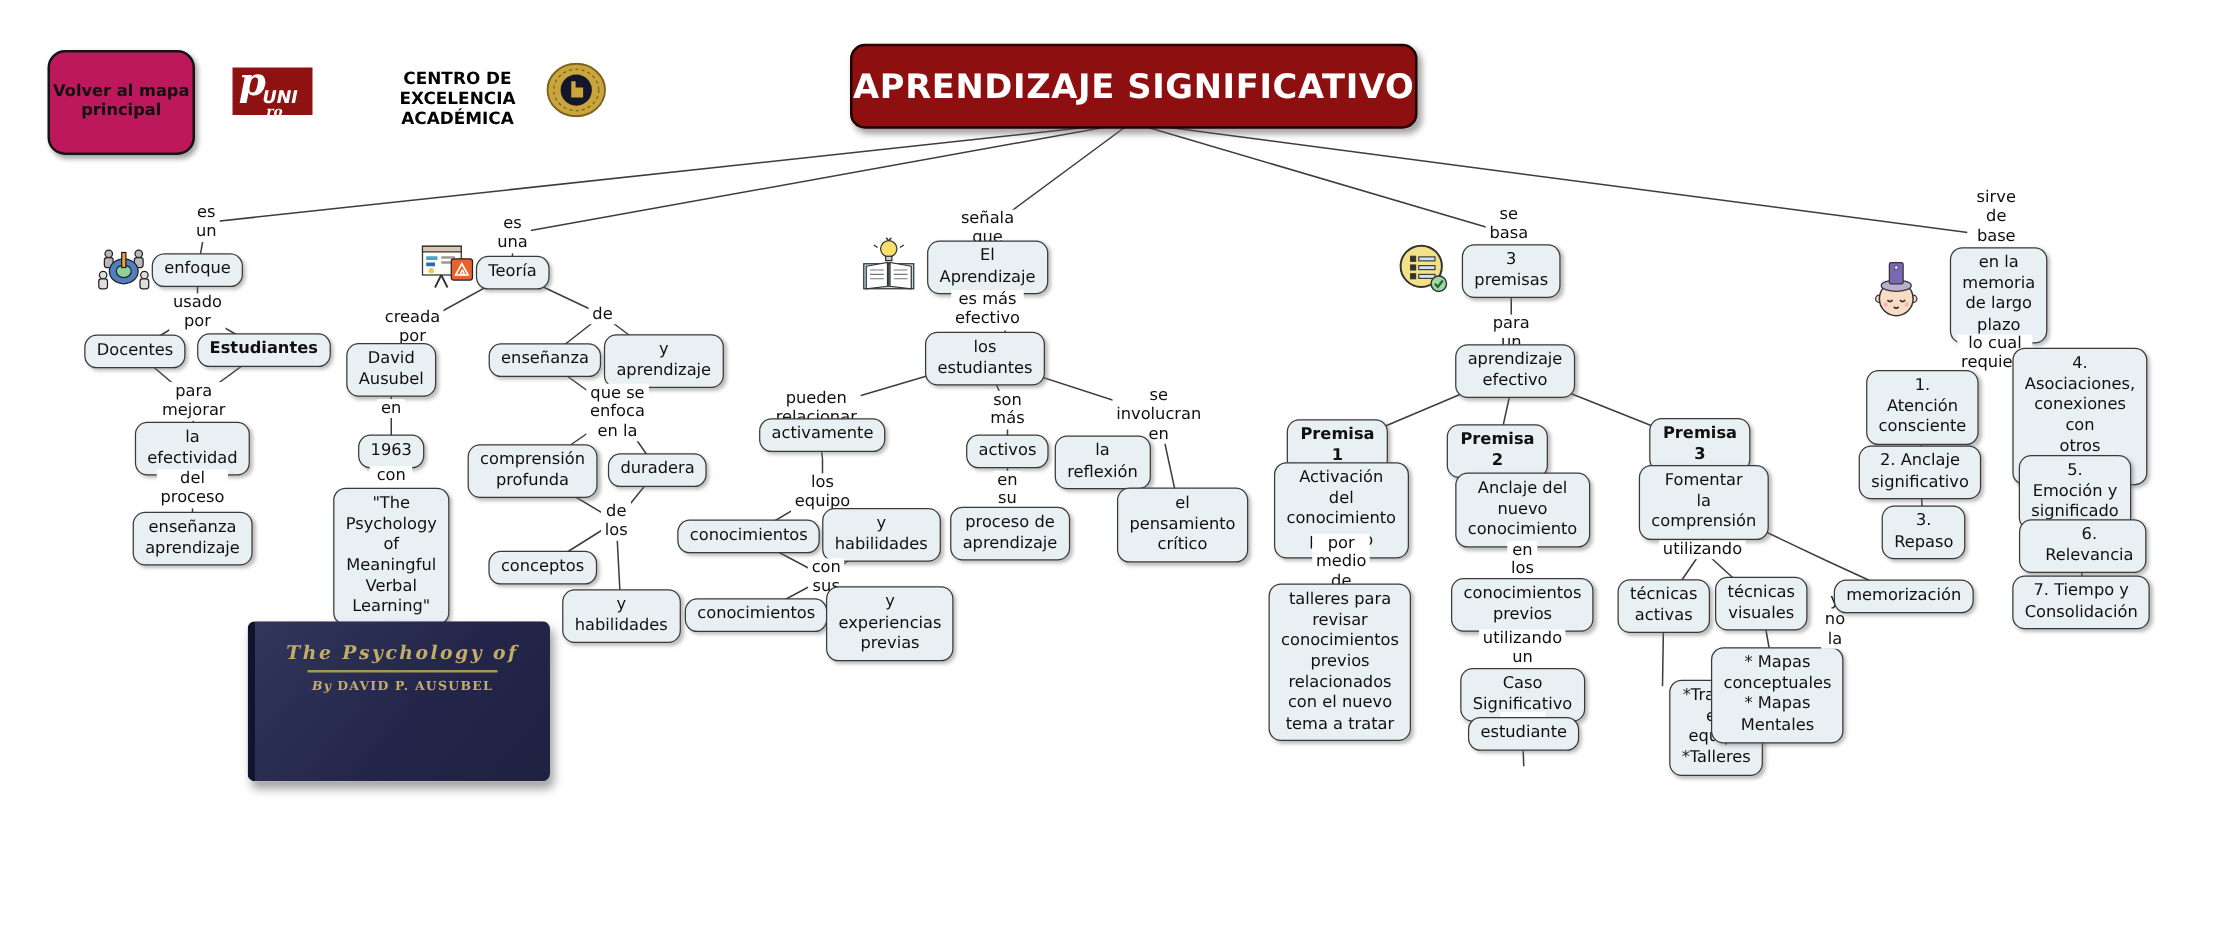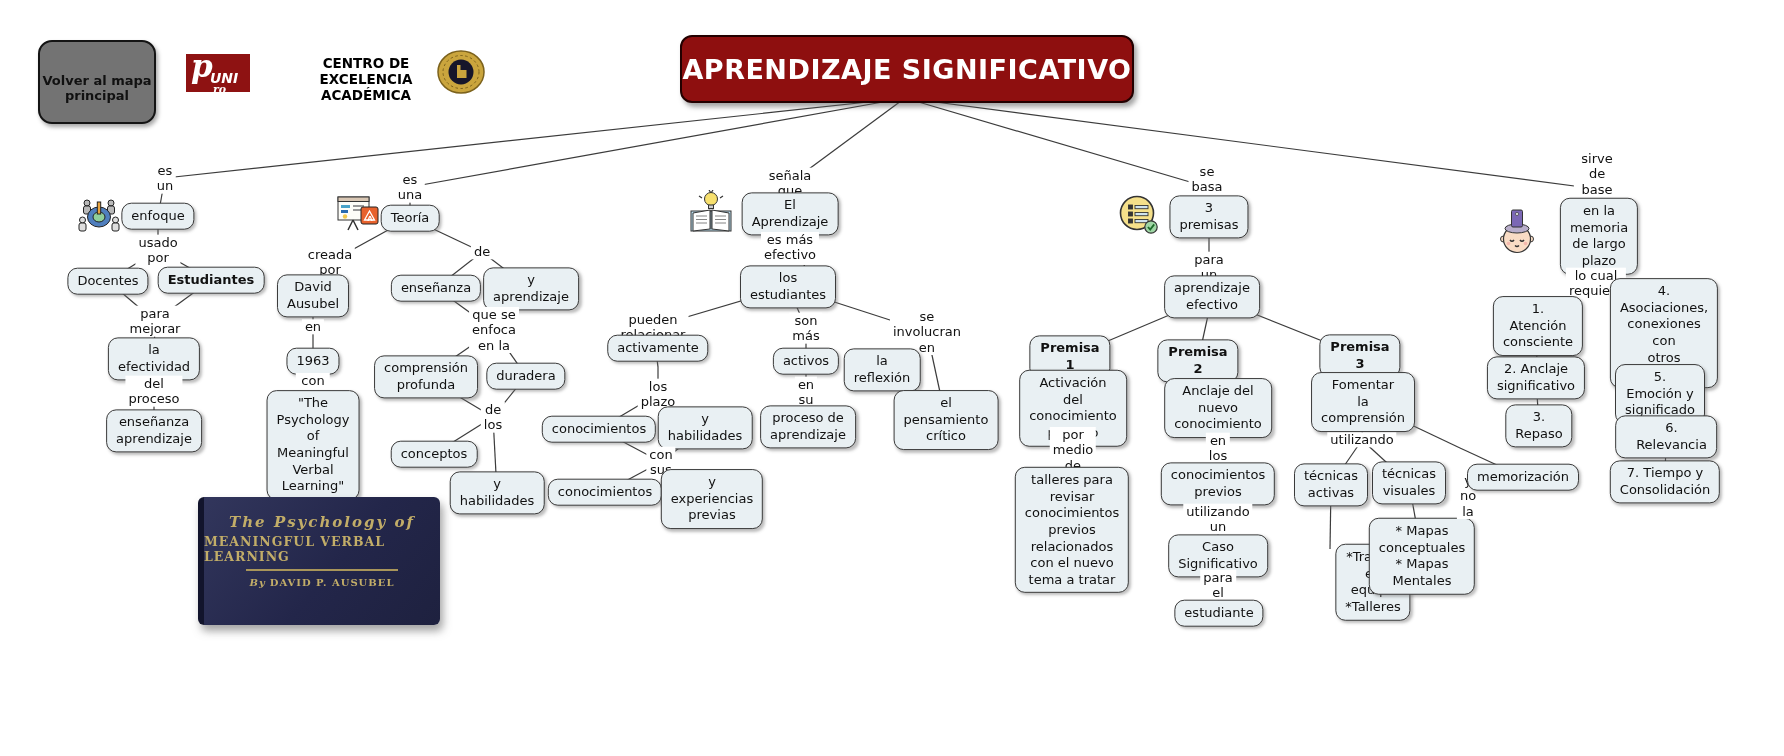--- a/index.html
+++ b/index.html
@@ -13,23 +13,23 @@
         padding:4px 9px;box-shadow:2px 2px 3px rgba(110,110,110,.45);}
   .node.boxb{background:#e9f0f3;border:1.5px solid #3a3a3a;border-radius:10px;
         padding:4px 10px;font-weight:700;box-shadow:2px 2px 3px rgba(110,110,110,.45);}
   .node.label{background:#fff;padding:0 3px;line-height:1.18;}
   
   .abs{position:absolute;z-index:3;}
   #title{left:680px;top:35px;width:450px;height:64px;background:#8e0f0f;
          border:2px solid #230000;border-radius:12px;color:#fff;display:flex;
          align-items:center;justify-content:center;font-weight:700;font-size:27px;
          letter-spacing:.5px;box-shadow:3px 4px 5px rgba(90,90,90,.55);}
-  #backbtn{left:38px;top:40px;width:114px;height:80px;background:#737373;
+  #backbtn{left:38px;top:40px;width:114px;height:80px;background:#be185d;
          border:2px solid #141414;border-radius:14px;box-shadow:2px 3px 4px rgba(0,0,0,.35);
-         display:flex;flex-direction:column;align-items:center;justify-content:flex-start;cursor:pointer;gap:32px;}
+         display:flex;flex-direction:column;align-items:center;justify-content:center;cursor:pointer;gap:32px;}
   #backbtn .blabel{font-weight:700;font-size:13px;line-height:1.15;text-align:center;white-space:pre-line;color:#111;}
   #prouni{left:186px;top:54px;width:64px;height:38px;background:#8e1212;color:#fff;}
   #prouni .pp{position:absolute;left:5px;top:-6px;font:italic 700 31px "DejaVu Serif",serif;}
   #prouni .pro{position:absolute;left:27px;top:1px;font:italic 700 11px "DejaVu Serif",serif;margin-top:28px;}
   #prouni .puni{position:absolute;left:24px;top:16px;font:italic 800 14px "DejaVu Sans",sans-serif;}
   #centro{left:290px;top:55px;width:152px;text-align:center;font-weight:700;font-size:13.5px;
           line-height:1.2;white-space:pre-line;color:#000;}
   
   #book{left:198px;top:497px;width:242px;height:128px;border-radius:6px;
         background:linear-gradient(130deg,#32365c,#23264a 55%,#1e213f);
@@ -167,21 +167,21 @@
       <div class="node box" style="left: 434px; top: 454px;">conceptos</div>
       <div class="node box" style="left: 497px; top: 493px;">y habilidades</div>
       <div class="node label" style="left: 790px; top: 183px;">señala que</div>
       <div class="node box" style="left: 790px; top: 214px;">El Aprendizaje</div>
       <div class="node label" style="left: 790px; top: 255px;">es más
 efectivo cuando</div>
       <div class="node box" style="left: 788px; top: 287px;">los estudiantes</div>
       <div class="node label" style="left: 653px; top: 327px;">pueden
 relacionar</div>
       <div class="node box" style="left: 658px; top: 348px;">activamente</div>
-      <div class="node label" style="left: 658px; top: 394px;">los plazo</div>
+      <div class="node label" style="left: 658px; top: 394px;">los equipo</div>
       <div class="node box" style="left: 599px; top: 429px;">conocimientos</div>
       <div class="node box" style="left: 705px; top: 428px;">y habilidades</div>
       <div class="node label" style="left: 661px; top: 462px;">con sus</div>
       <div class="node box" style="left: 605px; top: 492px;">conocimientos</div>
       <div class="node box" style="left: 712px; top: 499px;">y experiencias
 previas</div>
       <div class="node label" style="left: 806px; top: 328px;">son más</div>
       <div class="node box" style="left: 806px; top: 361px;">activos</div>
       <div class="node label" style="left: 806px; top: 392px;">en su</div>
       <div class="node box" style="left: 808px; top: 427px;">proceso de
@@ -208,21 +208,21 @@
 tema a tratar</div>
       <div class="node boxb" style="left: 1198px; top: 361px;">Premisa 2</div>
       <div class="node box" style="left: 1218px; top: 408px;">Anclaje del
 nuevo conocimiento</div>
       <div class="node label" style="left: 1218px; top: 448px;">en los</div>
       <div class="node box" style="left: 1218px; top: 484px;">conocimientos
 previos</div>
       <div class="node label" style="left: 1218px; top: 519px;">utilizando un</div>
       <div class="node box" style="left: 1218px; top: 556px;">Caso Significativo</div>
       <div class="node label" style="left: 1218px; top: 585px;">para el</div>
-      <div class="node box" style="left: 1219px; top: 613px;">estudiante</div>
+      <div class="node box" style="left: 1219px; top: 587px;">estudiante</div>
       <div class="node boxb" style="left: 1360px; top: 356px;">Premisa 3</div>
       <div class="node box" style="left: 1363px; top: 402px;">Fomentar
 la comprensión</div>
       <div class="node label" style="left: 1362px; top: 440px;">utilizando</div>
       <div class="node box" style="left: 1331px; top: 485px;">técnicas
 activas</div>
       <div class="node box" style="left: 1409px; top: 483px;">técnicas
 visuales</div>
       <div class="node box" style="left: 1373px; top: 549px; margin-top: 33px;">*Trabajo
 en equipo
@@ -352,19 +352,18 @@
     <rect x="13.5" y="2" width="11" height="17" rx="1.5" fill="#7b68b5" stroke="#333"></rect>
     <circle cx="19" cy="6" r="1.6" fill="#ddd" stroke="#333" stroke-width="0.6"></circle>
     <path d="M12,32 q2,2.6 4,0 M22,32 q2,2.6 4,0" stroke="#333" stroke-width="1.5" fill="none"></path>
     <path d="M17,37.5 q2,2 4,0" stroke="#333" stroke-width="1.3" fill="none"></path>
     <circle cx="10.5" cy="35.5" r="1.8" fill="#f4b8ad"></circle>
     <circle cx="27.5" cy="35.5" r="1.8" fill="#f4b8ad"></circle>
   </svg>
 
   <div class="abs" id="book">
     <div class="bk1">The Psychology of</div>
-    <div class="bk2">MEANINGFUL VERBAL LEARNING</div>
     <div class="bkrule"></div>
     <div class="bk3">
       <span class="by">By</span><span>DAVID P. AUSUBEL</span>
     </div>
   </div>
 </div>
 
 </body></html>

